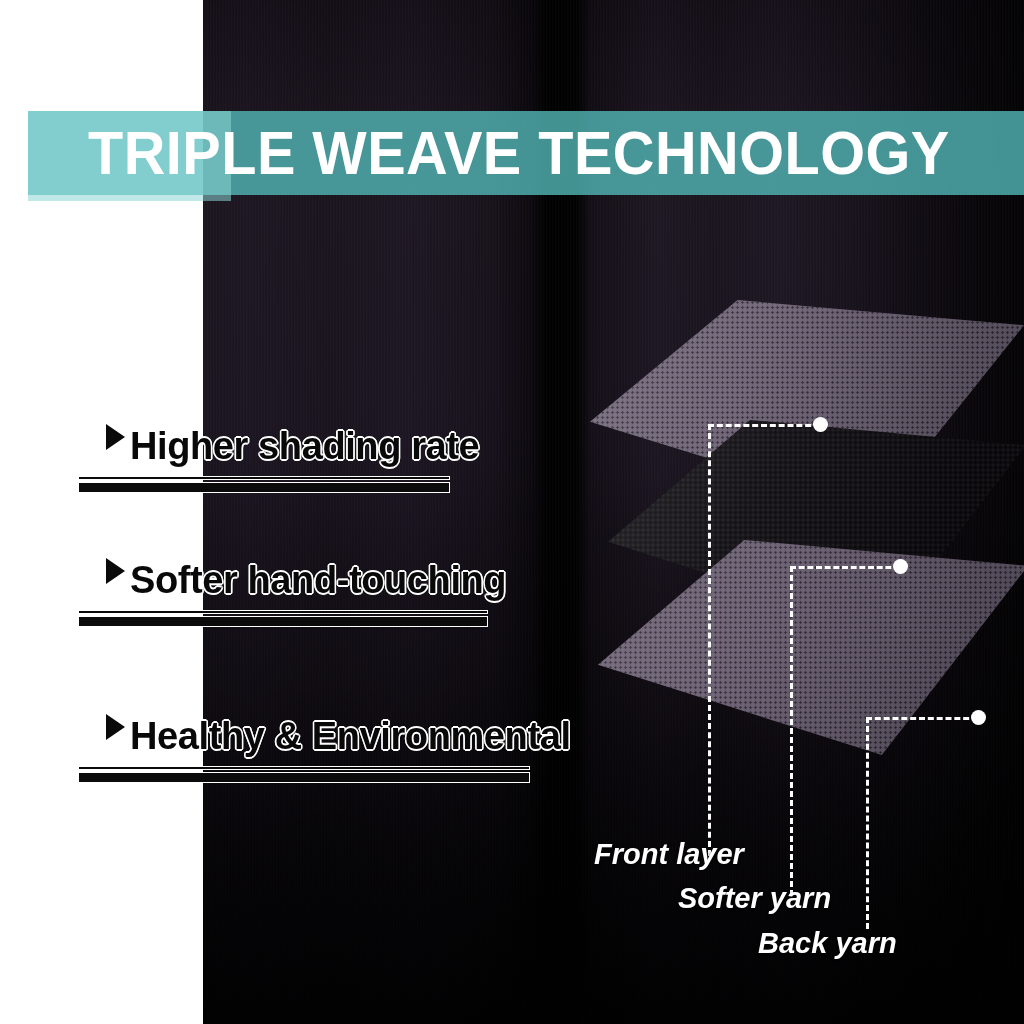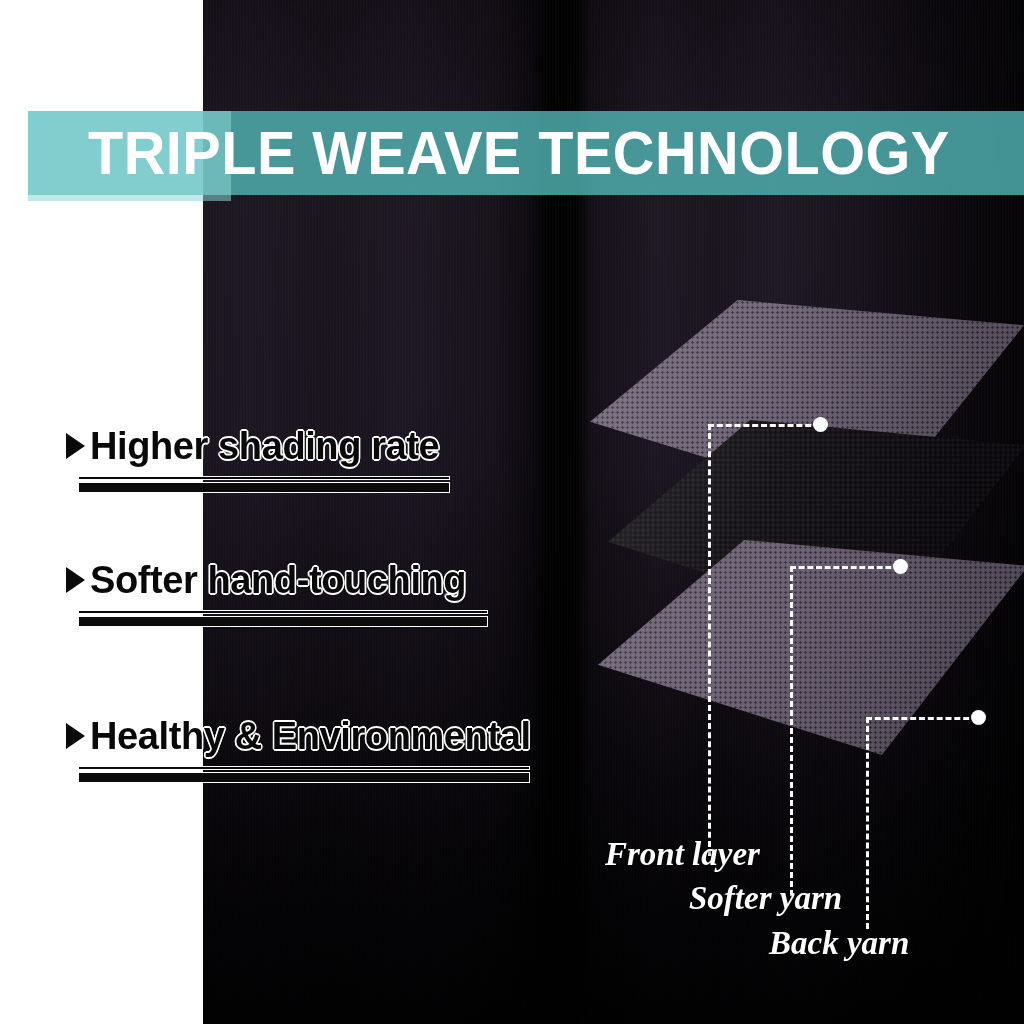--- a/index.html
+++ b/index.html
@@ -102,22 +102,23 @@
   }
 
   
   .feature{
     position:absolute;
     left:66px;
     width:520px;
   }
   .feature-row{
     display:flex;
-    align-items:center;
+    align-items:flex-start;
     white-space:nowrap;
+    margin-left:40px;
   }
   .bullet-tri{
     width:0;height:0;
     border-top:13px solid transparent;
     border-bottom:13px solid transparent;
     border-left:19px solid #0a0a0a;
     margin-right:5px;
     filter:drop-shadow(0 0 1.2px #fff) drop-shadow(0 0 1.2px #fff);
     flex:0 0 auto;
   }
@@ -203,29 +204,28 @@
     position:absolute;width:0;
     border-left:3px dashed #ffffff;
   }
   .lead-dot{
     position:absolute;
     width:15px;height:15px;border-radius:50%;
     background:#ffffff;
   }
   .lead-label{
     position:absolute;
-    font-family:Liberation Serif, serif;
+    font-family:Liberation Sans, sans-serif;
     font-weight:700;
     font-style:italic;
-    font-size:33px;
+    font-size:29px;
     line-height:36px;
     color:#ffffff;
     white-space:nowrap;
     text-shadow:0 1px 3px rgba(0,0,0,0.8);
-    margin-left:11px;
   }
 </style>
 </head>
 <body>
 
 <div id="stage">
 
   <div class="curtain"></div>
   <div class="curtain-vert"></div>
   <div class="curtain-shade"></div>

